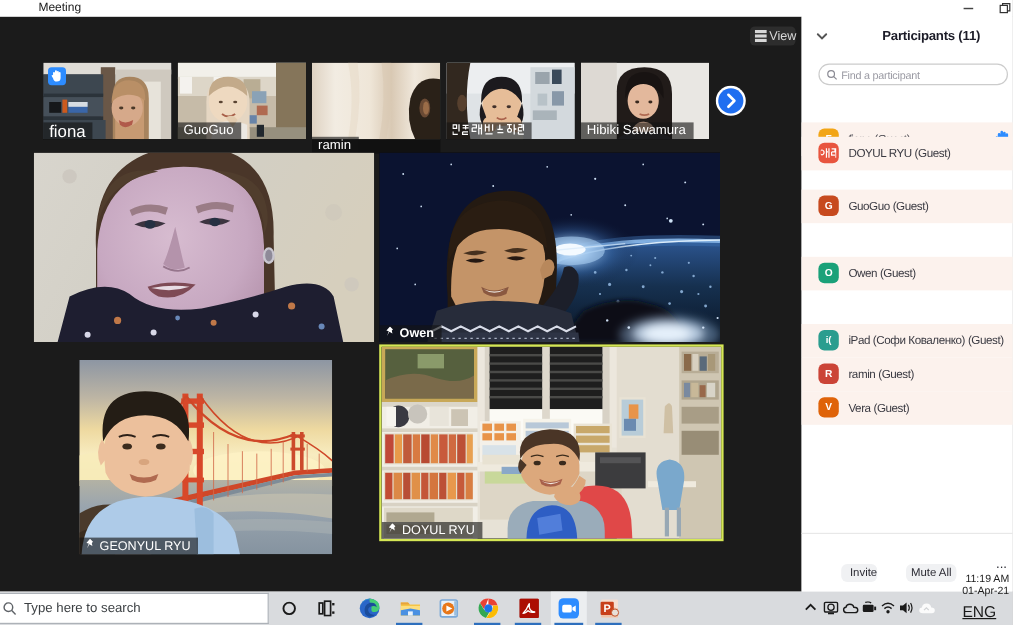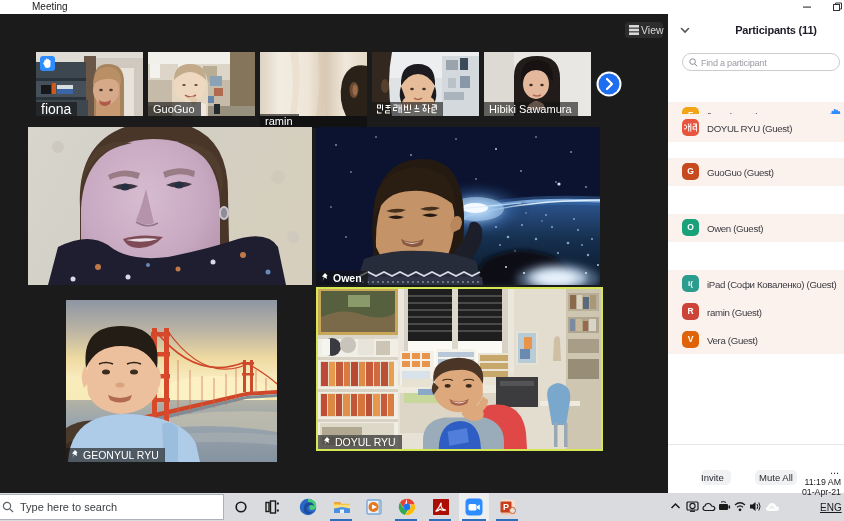--- a/index.html
+++ b/index.html
@@ -623,21 +623,21 @@
   <div class="prow pink" style="top:284px;">
     <div class="pav" style="background:#cb4437;">R</div>
     <div class="pname">ramin (Guest)</div>
   </div>
   <div class="prow pink" style="top:312px;">
     <div class="pav" style="background:#df6309;">V</div>
     <div class="pname">Vera (Guest)</div>
   </div>
 
   <div class="abs" style="left:0;top:430px;width:176px;height:1px;background:#e8e8e8;"></div>
-  <div class="abs" style="left:33px;top:456px;width:30px;height:15px;background:#f0f1f3;border-radius:5px;text-align:left;font-size:9.5px;line-height:15px;color:#2b2b33;">Invite</div>
+  <div class="abs" style="left:33px;top:456px;width:30px;height:15px;background:#f0f1f3;border-radius:5px;text-align:right;font-size:9.5px;line-height:15px;color:#2b2b33;">Invite</div>
   <div class="abs" style="left:87px;top:456px;width:42px;height:15px;background:#f0f1f3;border-radius:5px;text-align:center;font-size:9.5px;line-height:15px;color:#2b2b33;">Mute All</div>
   <div class="abs" style="left:162px;top:450px;font-size:11px;color:#2b2b33;">...</div>
 </div>
 <div class="abs" id="taskbar"></div>
 <div class="abs" id="tsearch"></div>
 <div class="abs" style="left:20px;top:501px;font-size:11px;color:#3c4043;">Type here to search</div>
 <svg class="abs" style="left:2px;top:501px;width:12px;height:12px" viewBox="0 0 12 12">
   <circle cx="5" cy="5" r="3.6" fill="none" stroke="#5f6368" stroke-width="1.2"></circle>
   <path d="M7.8 7.8 L11 11" stroke="#5f6368" stroke-width="1.2"></path>
 </svg>
@@ -735,14 +735,14 @@
   <circle cx="6" cy="9.8" r="1.4" fill="#1a1a1a"></circle>
 </svg>
 <svg class="abs" style="left:749px;top:500px;width:13px;height:13px" viewBox="0 0 13 13">
   <path d="M1 4.5 H3.5 L6.5 2 V11 L3.5 8.5 H1 Z" fill="#1a1a1a"></path>
   <path d="M8 4 Q9.5 6.5 8 9 M9.8 2.5 Q12.2 6.5 9.8 10.5" stroke="#1a1a1a" stroke-width="1" fill="none"></path>
 </svg>
 <svg class="abs" style="left:765px;top:502px;width:15px;height:10px" viewBox="0 0 15 10">
   <path d="M4 9 Q1 9 1 6.5 Q1 4.5 3.2 4.3 Q3.8 1 7.2 1 Q10.5 1 11 4.3 Q14 4.3 14 6.6 Q14 9 11.5 9 Z" fill="#fbfbfb"></path>
   <path d="M5 6.5 L7 4.5 L9 6.5" stroke="#d0d2d4" stroke-width="1" fill="none"></path>
 </svg>
-<div class="abs" style="left:820px;top:502px;font-size:10px;color:#1a1a1a;text-decoration:underline;">ENG</div>
+<div class="abs" style="left:802px;top:502px;font-size:13px;color:#1a1a1a;text-decoration:underline;">ENG</div>
 <div class="abs" style="left:799px;top:477px;width:42px;white-space:nowrap;text-align:right;font-size:8.8px;color:#1a1a1a;line-height:10px;">11:19 AM<br>01-Apr-21</div>
 
 </body></html>

